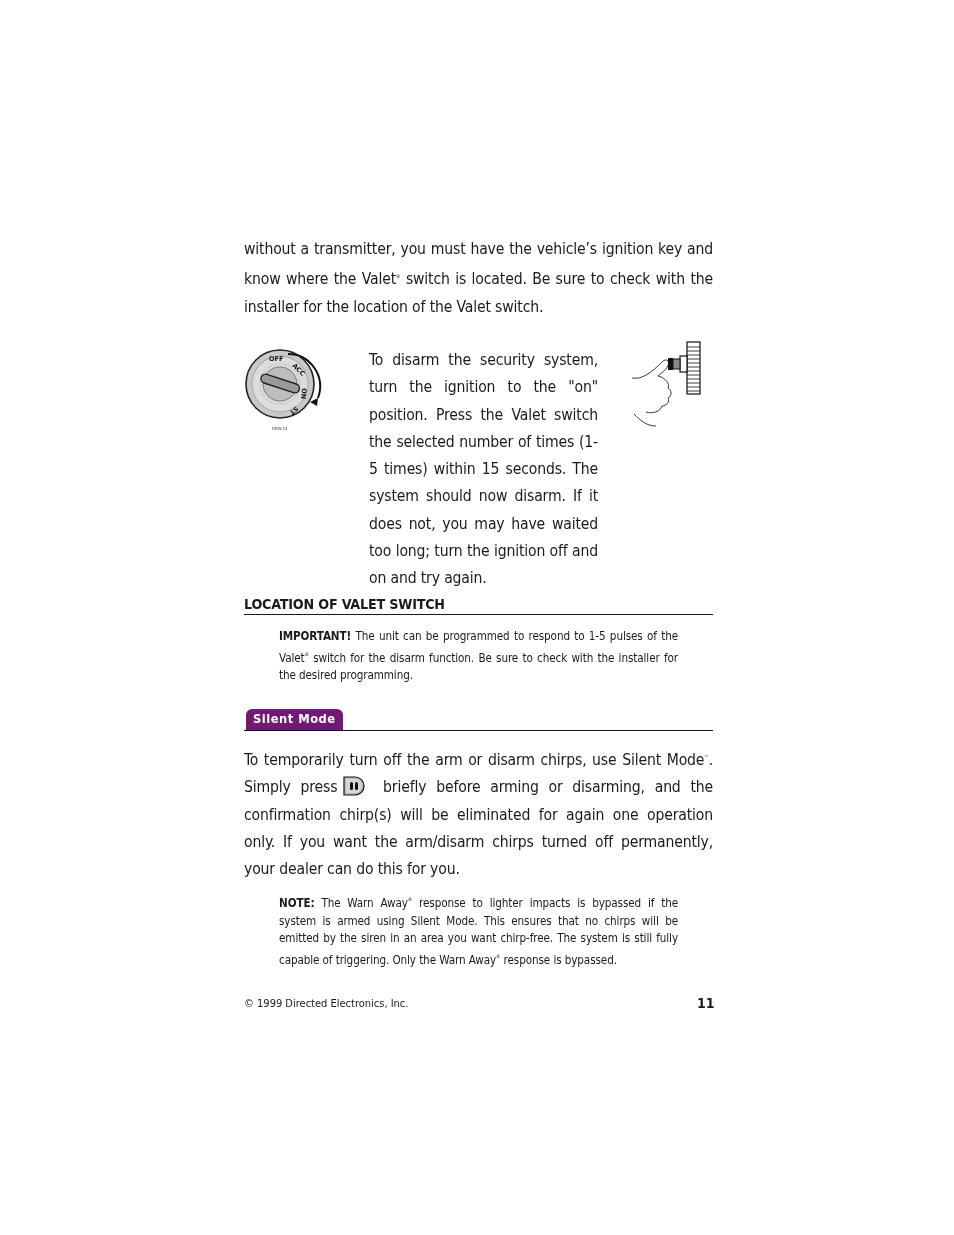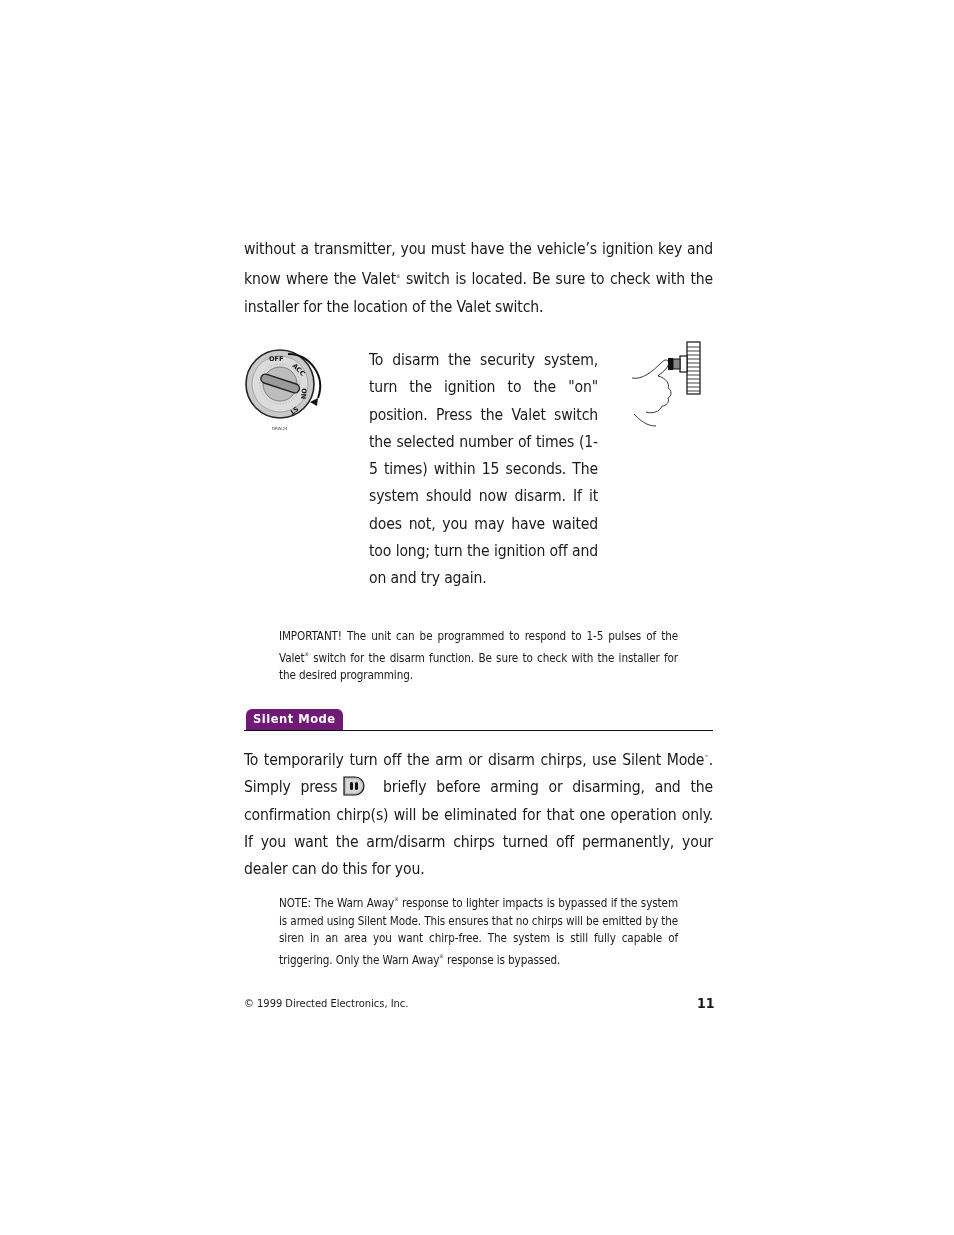--- a/index.html
+++ b/index.html
@@ -25,21 +25,21 @@
     .section-heading {
       position: absolute; left: 244px; top: 594px; width: 469px; height: 20px;
       border-bottom: 1px solid #1a1a1a; font-weight: bold; font-size: 14.2px;
       line-height: 20px; letter-spacing: -0.2px;
     }
     .section-heading span { background: #fff; padding-right: 2px; }
     .small-note {
       position: absolute; left: 279px; width: 399px;
       font-size: 11.6px; line-height: 17.5px; text-align: justify; letter-spacing: -0.1px;
     }
-    .small-note b { font-weight: normal; }
+    .small-note b { font-weight: bold; }
     #important-note { top: 628px; }
     #warn-note { top: 891px; }
     .tab-heading {
       position: absolute; left: 244px; top: 709px; width: 469px; height: 21px;
       border-bottom: 1.5px solid #111;
     }
     .tab-heading .tab {
       position: absolute; left: 2px; top: 0; height: 21px; padding: 0 7px 0 7px;
       background: #701a75; color: #fff; font-weight: bold; font-size: 12.8px;
       line-height: 19px; letter-spacing: 0.5px;
@@ -98,31 +98,32 @@
         <line x1="57" y1="51" x2="70" y2="51"></line>
     </g>
     <rect x="50" y="16" width="7" height="16" fill="#fff" stroke="#111" stroke-width="1.2"></rect>
     <rect x="43" y="19" width="7" height="10" fill="#888" stroke="#111" stroke-width="1"></rect>
     <rect x="38" y="18" width="5" height="12" fill="#111"></rect>
     <path d="M2 38 C12 40 22 32 32 22 C36 18 40 20 38 26 C36 30 30 34 28 36" fill="none" stroke="#222" stroke-width="0.9"></path>
     <path d="M28 36 C36 38 40 44 38 48 C42 50 42 56 38 58 C40 62 36 66 32 66 C30 72 22 74 16 72" fill="none" stroke="#222" stroke-width="0.9"></path>
     <path d="M4 74 C10 80 16 86 26 86" fill="none" stroke="#222" stroke-width="0.9"></path>
   </svg>
 
+  <div class="section-heading"><span>LOCATION OF VALET SWITCH</span></div>
 
   <p class="small-note" id="important-note" style="margin:0"><b>IMPORTANT!</b><span> The unit can be programmed to respond to 1-5 pulses of the Valet</span><sup>®</sup><span> switch for the disarm function. Be sure to check with the installer for the desired programming.</span></p>
 
   <div class="tab-heading">
     <div class="tab">Silent Mode</div>
   </div>
 
   <p class="body-text" id="silent-para" style="margin:0"><span>To temporarily turn off the arm or disarm chirps, use Silent Mode</span><sup>™</sup><span>. Simply press</span><svg class="inline-btn" viewBox="0 0 22 20">
       <path d="M1 1 H12 A9 9 0 0 1 12 19 H1 Z" fill="#bdbdbd" stroke="#111" stroke-width="1.2"></path>
       <path d="M3 3 H12 A7 7 0 0 1 12 17 H3 Z" fill="#d6d6d6"></path>
       <rect x="7" y="6" width="3" height="8" rx="1.5" fill="#111"></rect>
       <rect x="12" y="6" width="3" height="8" rx="1.5" fill="#111"></rect>
-    </svg><span> briefly before arming or disarming, and the confirmation chirp(s) will be eliminated for that one operation only. If you want the arm/disarm chirps turned off permanently, your dealer can do this for you.</span></p>
+    </svg><span> briefly before arming or disarming, and the confirmation chirp(s) will be eliminated for again one operation only. If you want the arm/disarm chirps turned off permanently, your dealer can do this for you.</span></p>
 
   <p class="small-note" id="warn-note" style="margin:0"><b>NOTE:</b><span> The Warn Away</span><sup>®</sup><span> response to lighter impacts is bypassed if the system is armed using Silent Mode. This ensures that no chirps will be emitted by the siren in an area you want chirp-free. The system is still fully capable of triggering. Only the Warn Away</span><sup>®</sup><span> response is bypassed.</span></p>
 
   <div class="footer-left">© 1999 Directed Electronics, Inc.</div>
   <div class="footer-right">11</div>
 </div>
 
 </body></html>

